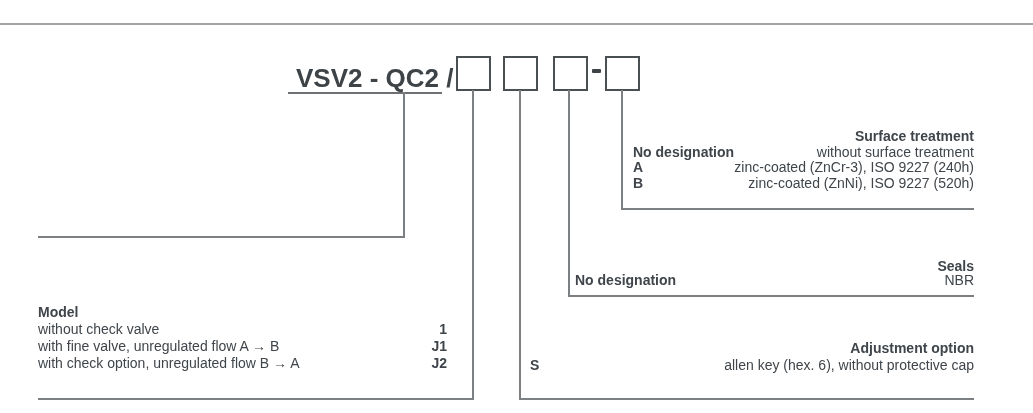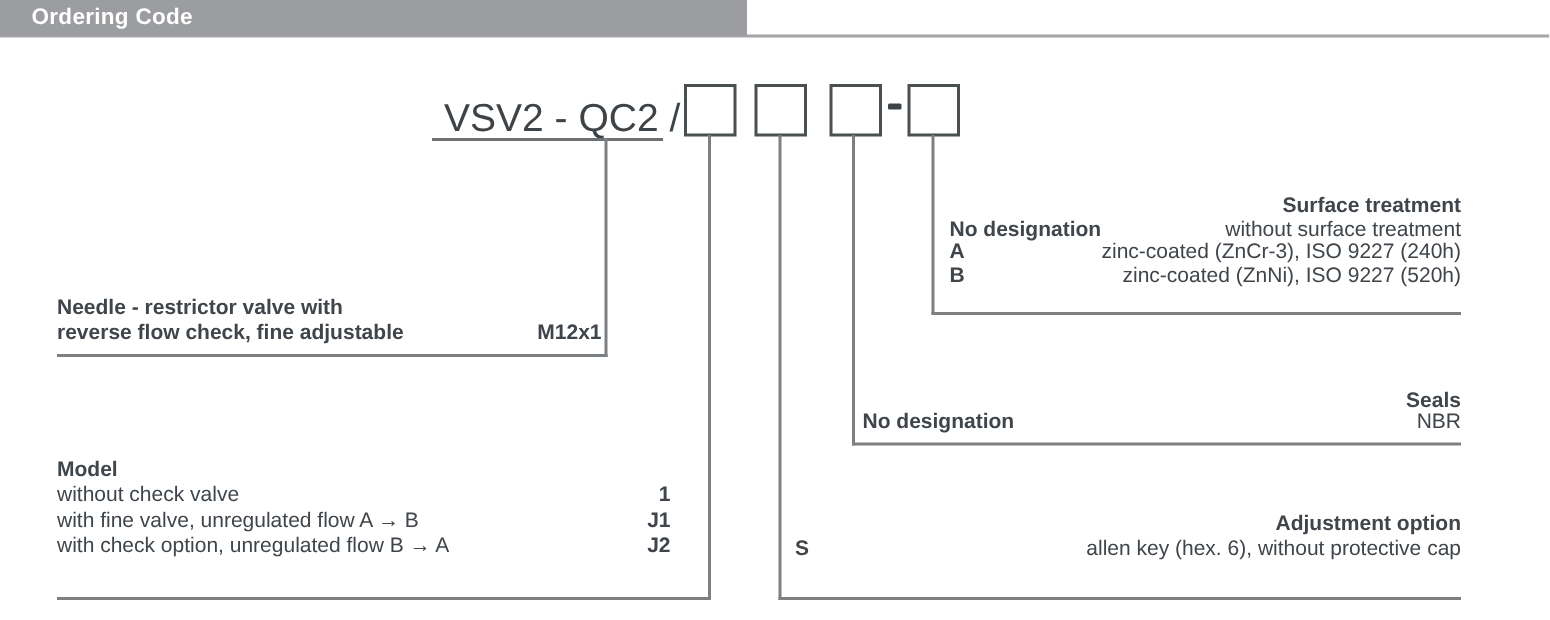--- a/index.html
+++ b/index.html
@@ -38,21 +38,21 @@
     font-weight: 700;
     color: #ffffff;
     letter-spacing: 0.2px;
   }
 
   
   .code-title {
     position: absolute;
     left: 296px; top: 63px;
     font-size: 26px;
-    font-weight: 400;
+    font-weight: 700;
     color: #3e4347;
     white-space: nowrap;
     letter-spacing: 0px;
   }
   .code-underline {
     position: absolute;
     left: 288px; top: 92px;
     width: 154px; height: 2px;
     background: #6e7173;
   }
@@ -104,23 +104,20 @@
   .adjust-block { left: 530px; top: 340px; width: 444px; line-height: 16.5px; }
   .seals-block  { left: 575px; top: 259px; width: 399px; line-height: 14px; }
   .surface-block{ left: 633px; top: 129px; width: 341px; line-height: 15.6px; }
 </style>
 </head>
 <body>
 
 <div class="page">
 
   <div class="header-rule"></div>
-  <div class="header-bar">
-    <span class="header-title">Ordering Code</span>
-  </div>
 
   <div class="code-title">VSV2 - QC2 /</div>
   <div class="code-underline"></div>
 
   <div class="opt-box box1"></div>
   <div class="opt-box box2"></div>
   <div class="opt-box box3"></div>
   <div class="code-dash"></div>
   <div class="opt-box box4"></div>
 
@@ -129,27 +126,20 @@
   <div class="vline v-box2"></div>
   <div class="vline v-box3"></div>
   <div class="vline v-box4"></div>
 
   <div class="hline l-valve"></div>
   <div class="hline l-surface"></div>
   <div class="hline l-seals"></div>
   <div class="hline l-adjust"></div>
   <div class="hline l-model"></div>
 
-  <div class="block valve-block">
-    <div class="row b">Needle - restrictor valve with</div>
-    <div class="row b flex">
-      <span>reverse flow check, fine adjustable</span>
-      <span>M12x1</span>
-    </div>
-  </div>
 
   <div class="block surface-block">
     <div class="row b right">Surface treatment</div>
     <div class="row flex">
       <span class="b">No designation</span>
       <span>without surface treatment</span>
     </div>
     <div class="row flex">
       <span class="b">A</span>
       <span>zinc-coated (ZnCr-3), ISO 9227 (240h)</span>

